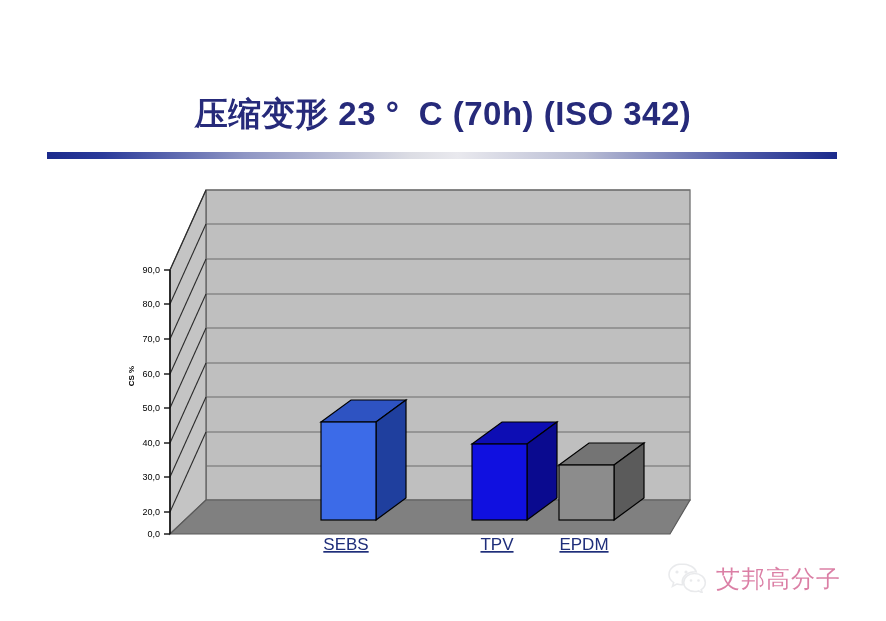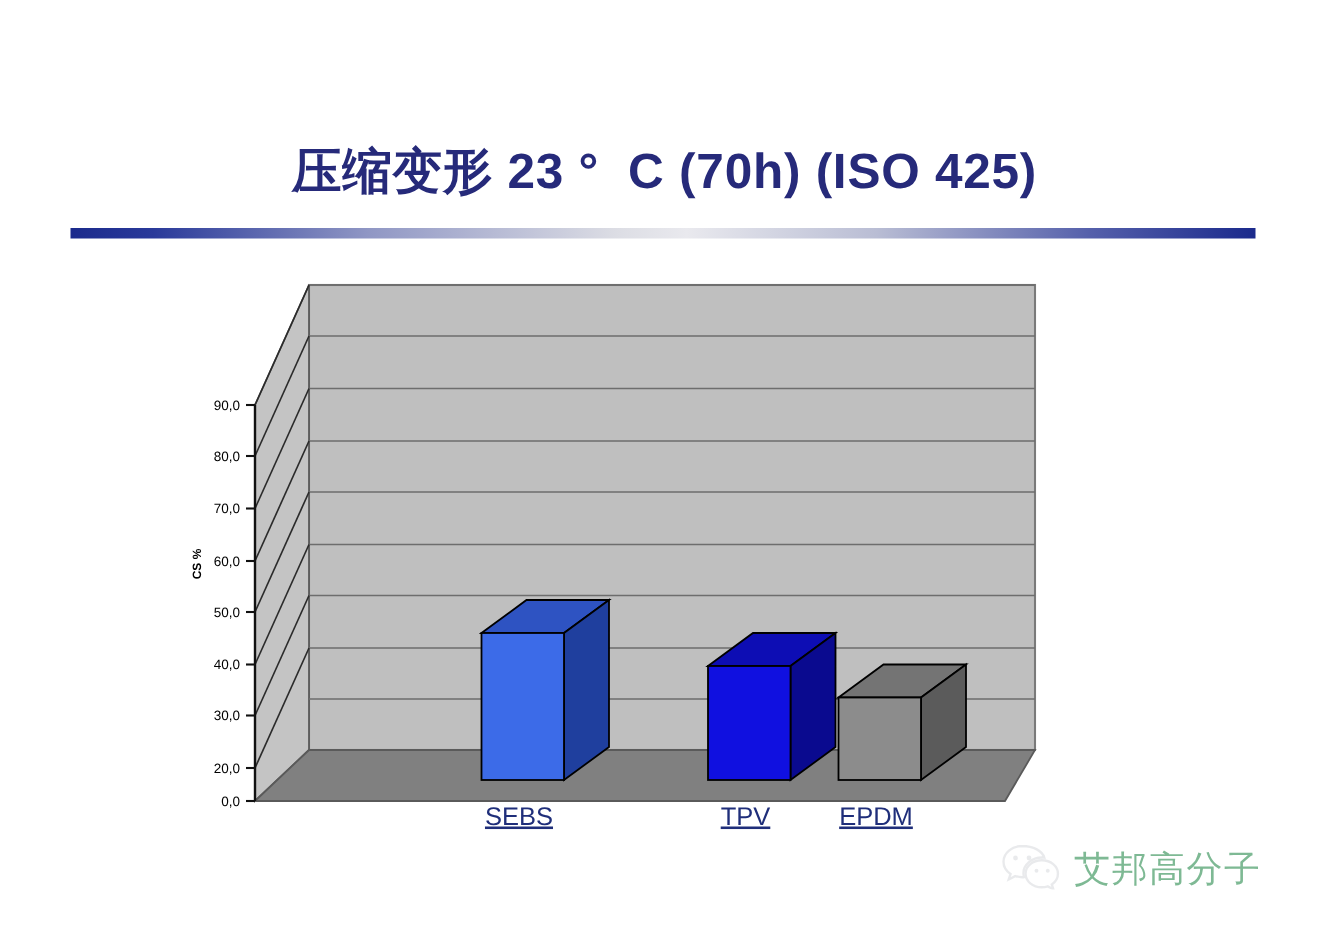--- a/index.html
+++ b/index.html
@@ -83,29 +83,29 @@
     width: 206px;
     height: 46px;
     display: flex;
     align-items: center;
     gap: 8px;
     opacity: 0.55;
   }
   #watermark .wm-text {
     font-family: "Liberation Sans", sans-serif;
     font-size: 24px;
-    color: #15803d;
+    color: #be185d;
     letter-spacing: 1px;
     white-space: nowrap;
   }
 </style>
 </head>
 <body>
 
-<div id="slide-title">压缩变形 23 °  C (70h) (ISO 425)</div>
+<div id="slide-title">压缩变形 23 °  C (70h) (ISO 342)</div>
 
 <div id="title-rule"></div>
 
 <div id="chart-area">
   <svg id="chart-svg" width="600" height="390" viewBox="0 0 600 390">
 
     <rect x="96" y="14" width="484" height="310" fill="#BFBFBF" stroke="#7a7a7a" stroke-width="1.4"></rect>
 
     <polygon points="60,94 96,14 96,324 60,358" fill="#C4C4C4" stroke="#5a5a5a" stroke-width="1.2"></polygon>
 

